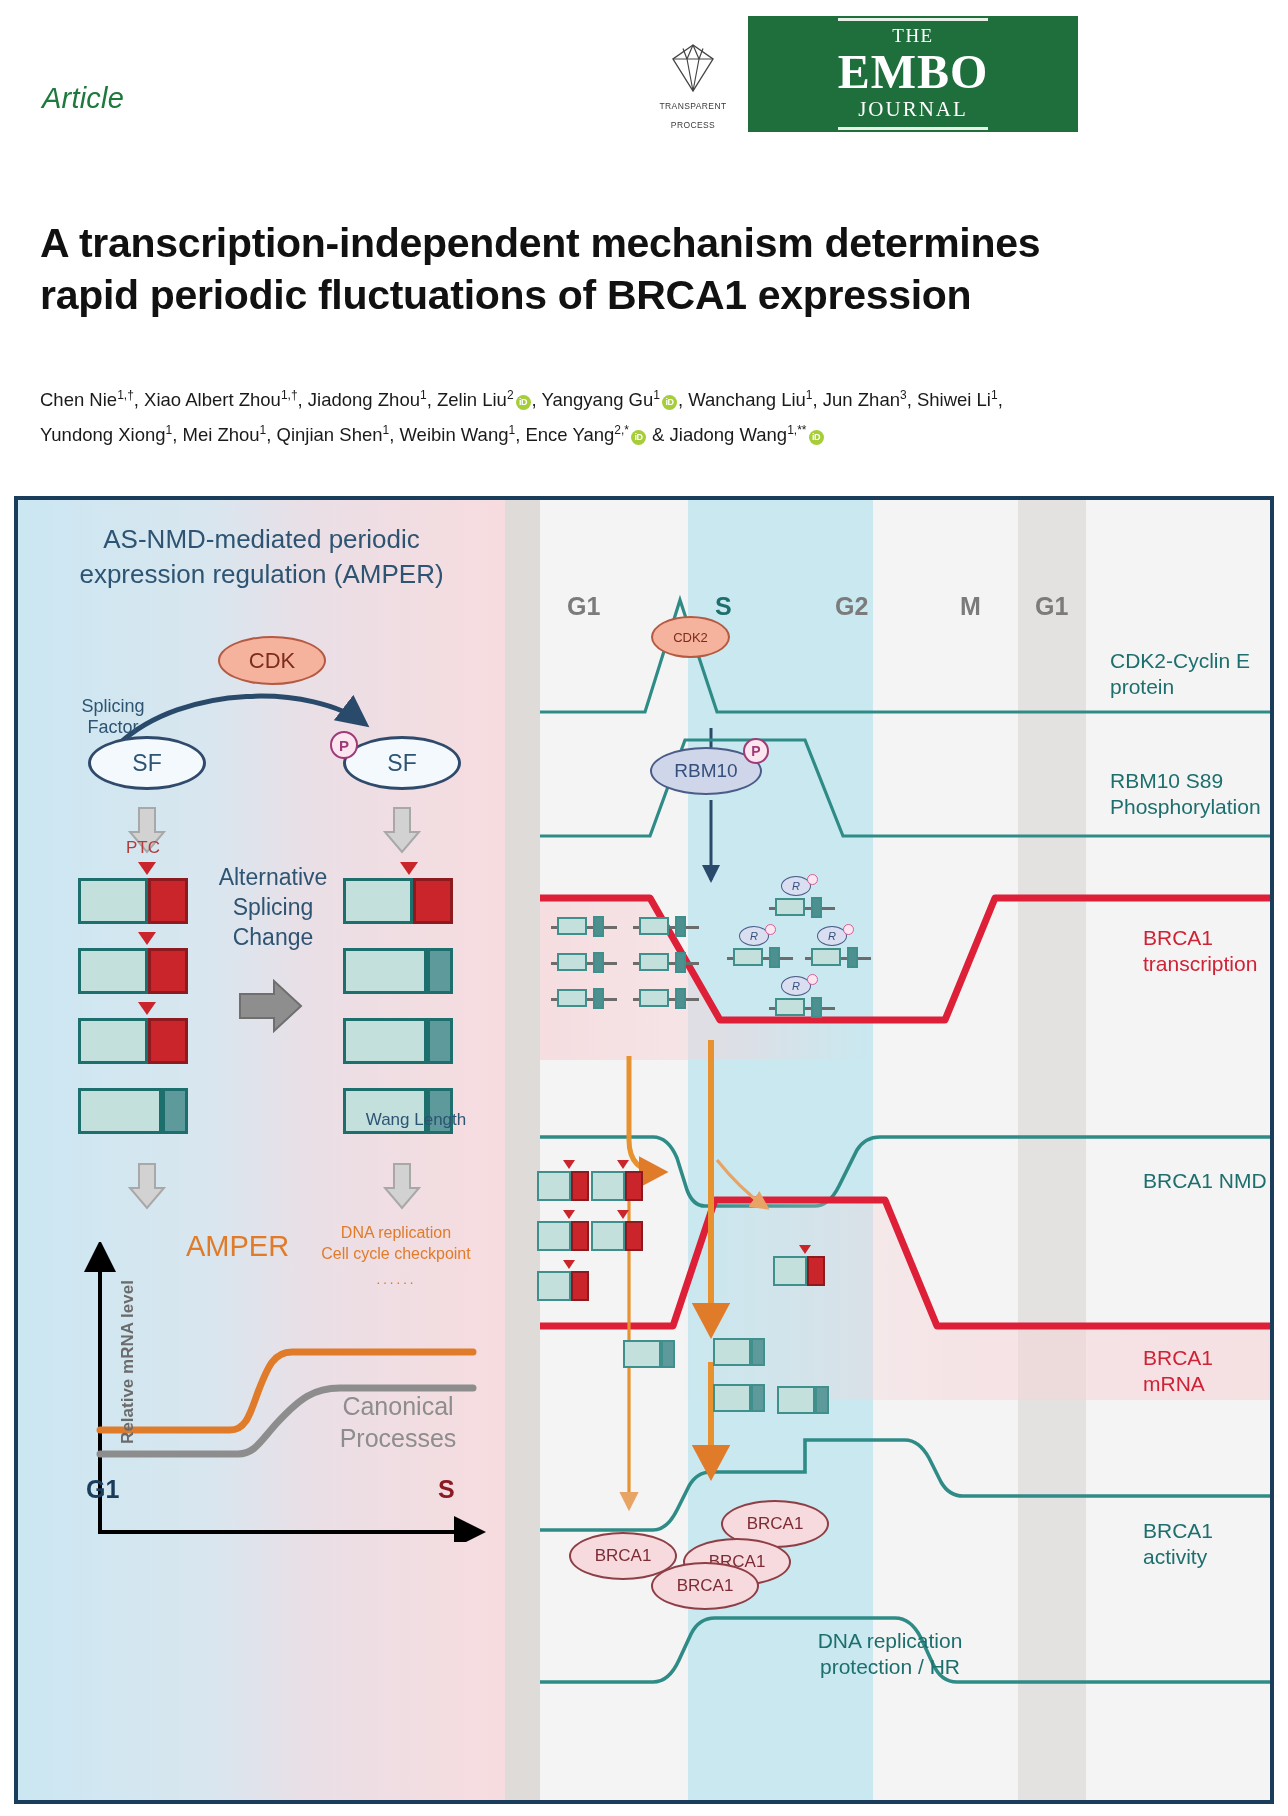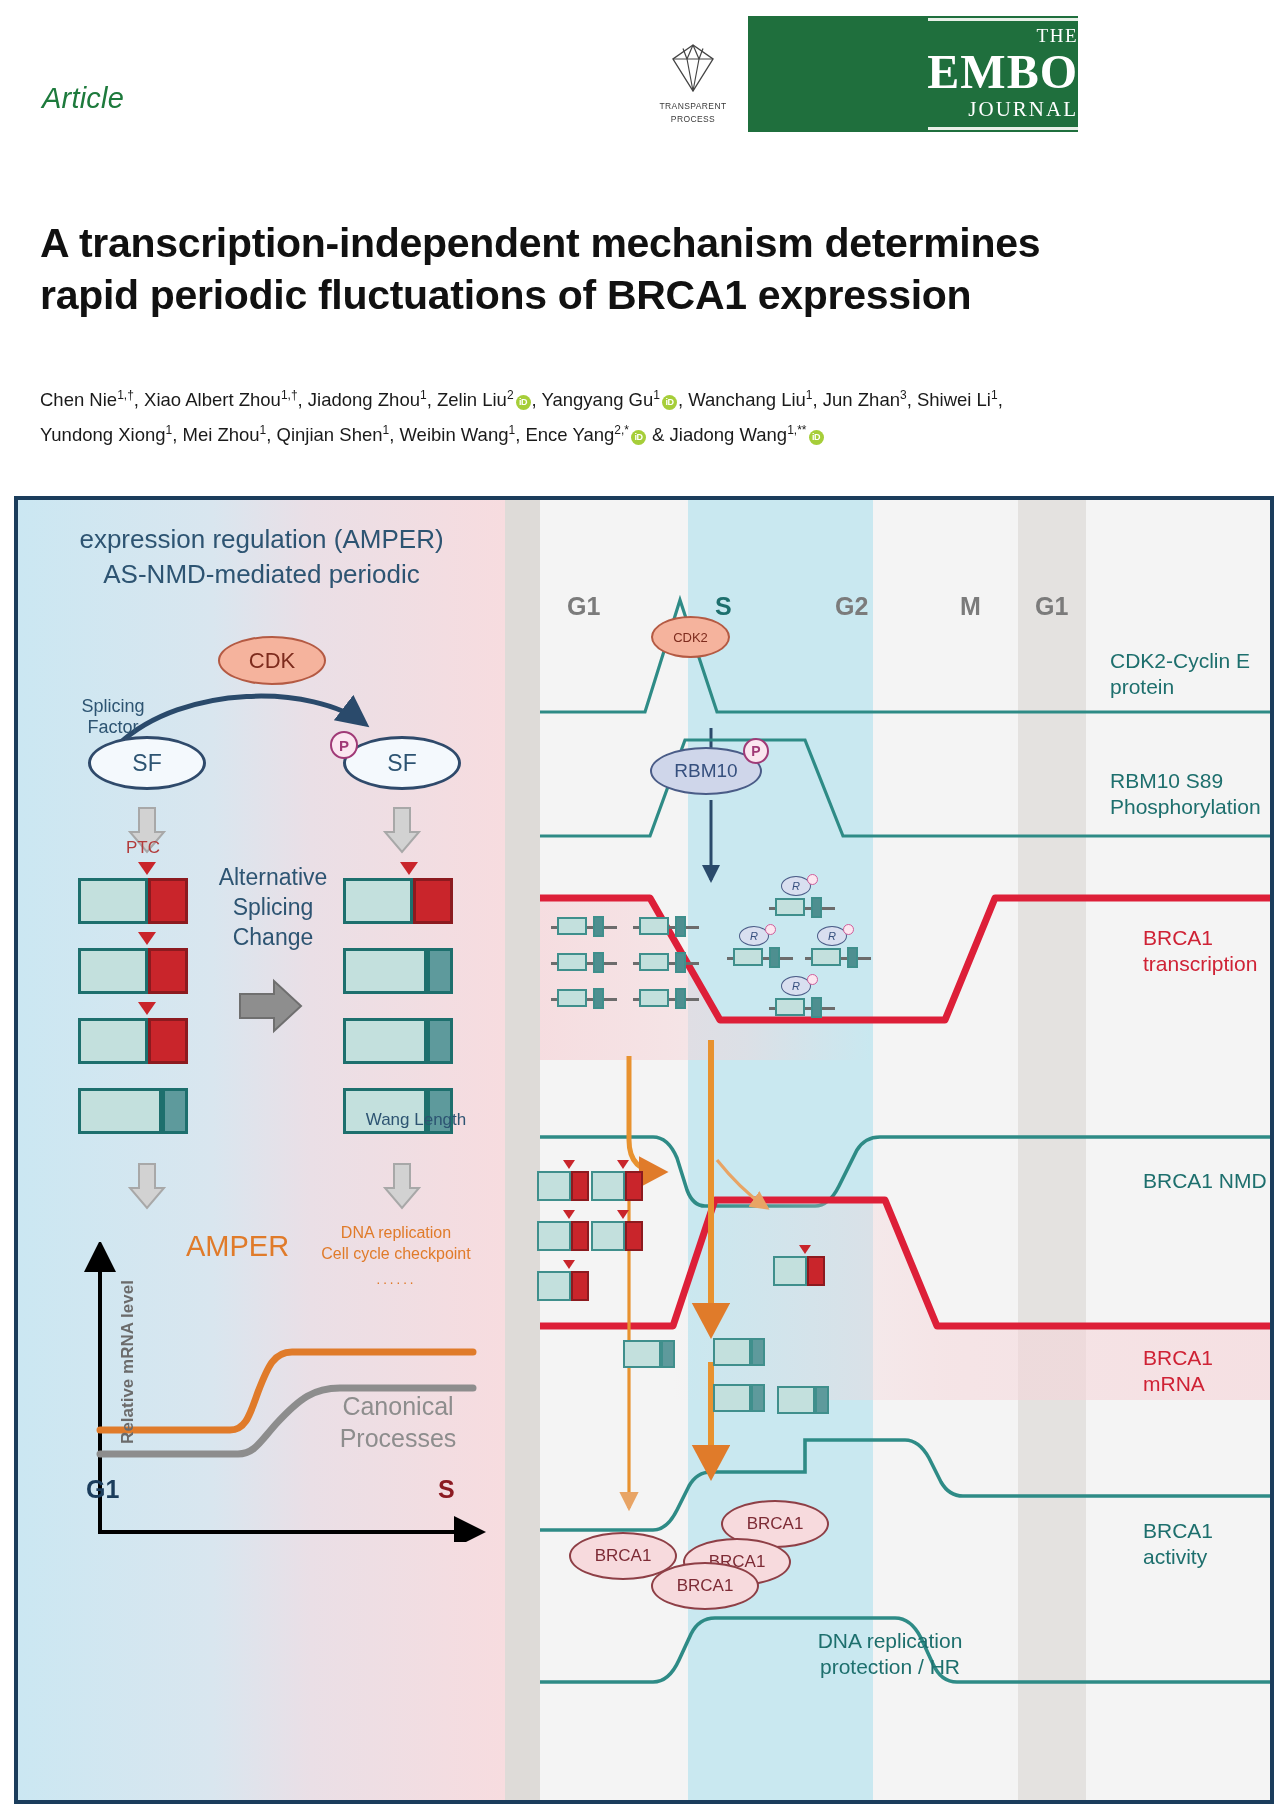--- a/index.html
+++ b/index.html
@@ -21,21 +21,21 @@
     position:absolute;left:651px;top:42px;width:84px;height:85px;
     display:flex;flex-direction:column;align-items:center;justify-content:flex-start;
   }
   #transparent-badge .tp-label{
     font-size:8.5px;color:#3a3a3a;letter-spacing:.4px;text-align:center;
     line-height:11px;margin-top:3px;
   }
   #embo-logo{
     position:absolute;left:748px;top:16px;width:330px;height:116px;
     background:#1f6f3d;display:flex;flex-direction:column;
-    align-items:flex-end;justify-content:center;
+    align-items:center;justify-content:center;
   }
   #embo-logo .rule{width:150px;height:3px;background:#e8f0e8;}
   #embo-logo .embo-the{
     color:#ffffff;font-family:"Liberation Serif",serif;font-size:19px;
     letter-spacing:1.5px;margin:4px 0 0;
   }
   #embo-logo .embo-main{
     color:#ffffff;font-family:"Liberation Serif",serif;font-size:48px;
     font-weight:700;letter-spacing:1px;line-height:50px;
   }
@@ -207,43 +207,43 @@
         <line x1="3" y1="17" x2="43" y2="17" stroke="#444" stroke-width="1.2"></line>
         <line x1="13" y1="6.5" x2="17" y2="17" stroke="#444" stroke-width="1.2"></line>
         <line x1="33" y1="6.5" x2="29" y2="17" stroke="#444" stroke-width="1.2"></line>
         <line x1="17" y1="17" x2="23" y2="49" stroke="#444" stroke-width="1.2"></line>
         <line x1="29" y1="17" x2="23" y2="49" stroke="#444" stroke-width="1.2"></line>
         <line x1="23" y1="3" x2="17" y2="17" stroke="#444" stroke-width="1.2"></line>
         <line x1="23" y1="3" x2="29" y2="17" stroke="#444" stroke-width="1.2"></line>
       </svg>
     </span>
     <div class="tp-label">TRANSPARENT</div>
-    <div class="tp-label" style="margin-top:2px">PROCESS</div>
+    <div class="tp-label" style="margin-top:8px">PROCESS</div>
   </div>
 
   <div id="embo-logo">
     <div class="rule"></div>
     <div class="embo-the">THE</div>
     <div class="embo-main">EMBO</div>
     <div class="embo-journal">JOURNAL</div>
     <div class="rule"></div>
   </div>
 </div>
 
 <h1 id="paper-title">A transcription-independent mechanism determines rapid periodic fluctuations of BRCA1 expression</h1>
 <div id="author-list">Chen Nie<sup>1,†</sup>, Xiao Albert Zhou<sup>1,†</sup>, Jiadong Zhou<sup>1</sup>, Zelin Liu<sup>2</sup><span class="orcid">iD</span>, Yangyang Gu<sup>1</sup><span class="orcid">iD</span>, Wanchang Liu<sup>1</sup>, Jun Zhan<sup>3</sup>, Shiwei Li<sup>1</sup>, Yundong Xiong<sup>1</sup>, Mei Zhou<sup>1</sup>, Qinjian Shen<sup>1</sup>, Weibin Wang<sup>1</sup>, Ence Yang<sup>2,*</sup><span class="orcid">iD</span> &amp; Jiadong Wang<sup>1,**</sup><span class="orcid">iD</span></div>
 
 <div id="figure-frame">
 <div id="figure-inner">
 
   <div id="left-panel">
 
     <div id="left-title">
+      <div>AS-NMD-mediated periodic</div>
       <div>expression regulation (AMPER)</div>
-      <div>AS-NMD-mediated periodic</div>
     </div>
 
     <div class="oval" id="cdk-oval">CDK</div>
 
     <svg style="position:absolute;left:95px;top:178px;" width="300" height="80">
       <defs>
         <marker id="navy-head" markerWidth="7" markerHeight="7" refX="5.4" refY="3.2" orient="auto">
           <path d="M0,0 L6.5,3.2 L0,6.4 z" fill="#2a4a6b"></path>
         </marker>
       </defs>

